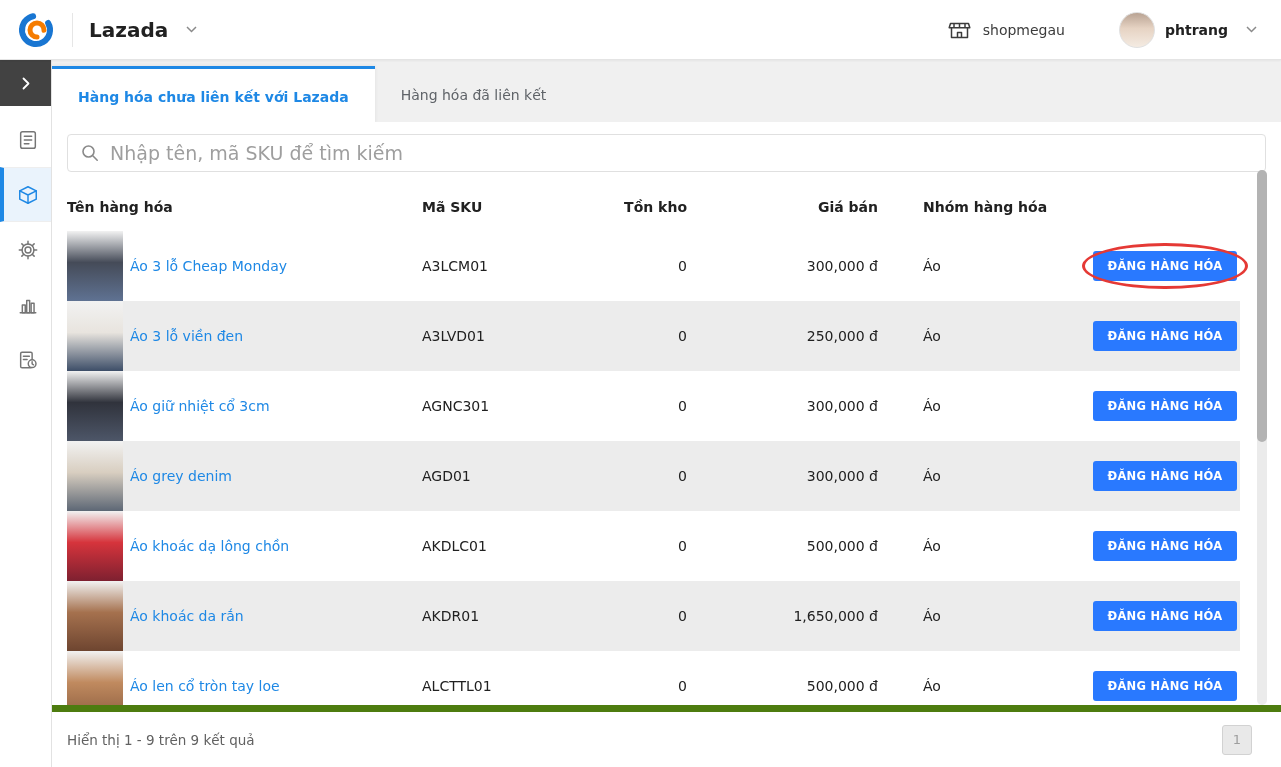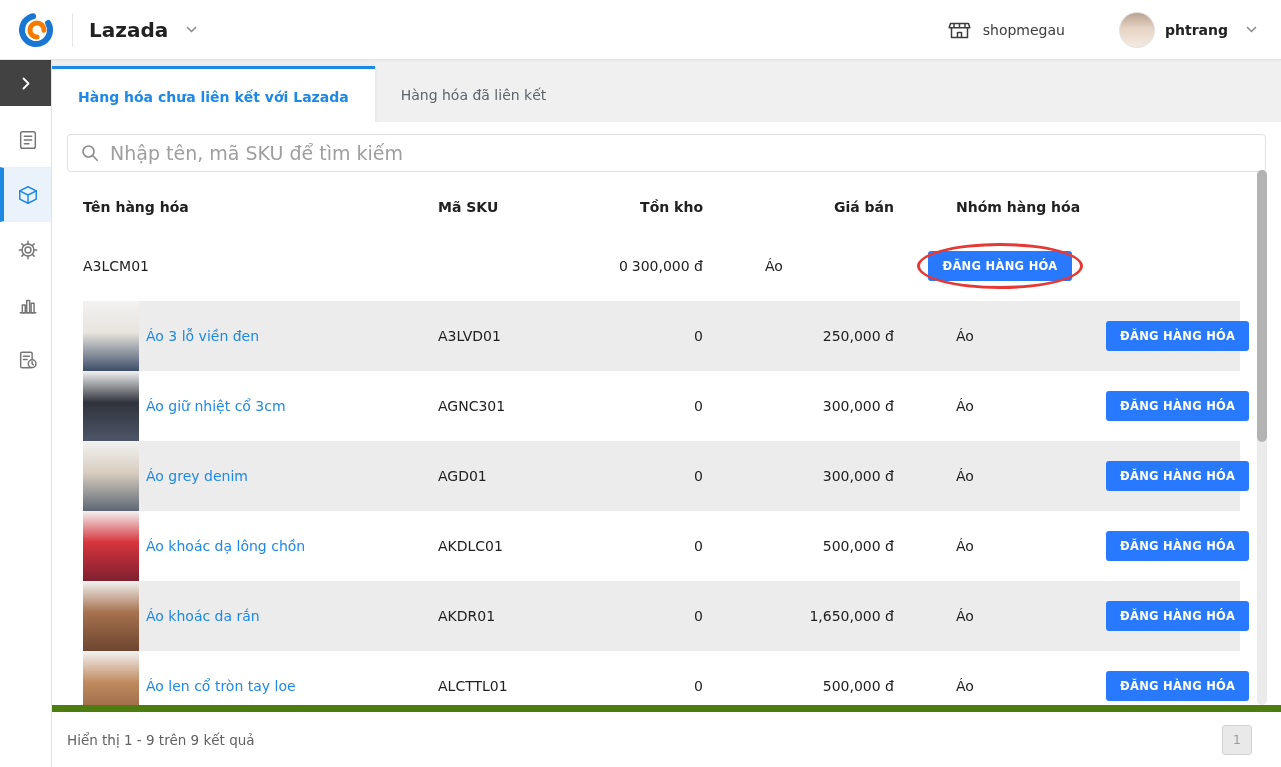--- a/index.html
+++ b/index.html
@@ -48,26 +48,26 @@
   .content { position:absolute; top:62px; left:0; right:0; bottom:62px; background:#fff; overflow:hidden; }
 
   .search-bar { margin:12px 15px 11px 15px; height:38px; border:1px solid #e0e0e0;
                 border-radius:4px; display:flex; align-items:center; padding:0 13px; gap:11px;
                 background:#fff; }
   .search-bar input { border:none; outline:none; flex:1; font-size:19px; color:#333;
                       font-family:inherit; background:transparent; }
   .search-bar input::placeholder { color:#9e9e9e; }
 
   .table { margin:0 41px 0 15px; }
-  .grid { display:grid; grid-template-columns:355px 190px 75px 191px 212px 1fr; align-items:center;margin-left:16px; }
+  .grid { display:grid; grid-template-columns:355px 190px 75px 191px 212px 1fr; align-items:center; }
   .thead { height:48px; font-weight:bold; font-size:14px; color:#212121; }
   .trow { height:70px; font-size:14px; color:#212121; background:#fff; }
   .trow.alt { background:var(--rowalt,#ececec); }
   .cell.num { text-align:right; }
-  .cell.group { padding-left:62px; }
+  .cell.group { padding-left:45px; }
   .cell-product { display:flex; align-items:center; height:100%; }
   .thumb { width:56px; height:70px; flex:none; background:#ccc; }
   .pname { margin-left:7px; color:var(--link,#1e88e5); text-decoration:none; cursor:pointer; }
   .cell.action { display:flex; justify-content:center; }
   .btnwrap { position:relative; display:inline-block; }
   .pub-btn { background:var(--button,#2979ff); color:#fff; border:none; border-radius:3px;
              font-weight:bold; font-size:11.5px; letter-spacing:0.3px; height:30px;
              padding:0 14px; font-family:inherit; cursor:pointer; white-space:nowrap; }
   .ring { display:none; position:absolute; left:-11px; right:-11px; top:-8px; bottom:-8px;
           border:3px solid var(--ring,#e53935); border-radius:50%; pointer-events:none; }
@@ -196,20 +196,24 @@
         <div class="grid thead">
           <div class="cell">Tên hàng hóa</div>
           <div class="cell">Mã SKU</div>
           <div class="cell num">Tồn kho</div>
           <div class="cell num">Giá bán</div>
           <div class="cell group">Nhóm hàng hóa</div>
           <div class="cell"></div>
         </div>
         <div>
   <div class="grid trow highlighted">
+    <div class="cell cell-product">
+      <div class="thumb" style="background: linear-gradient(rgb(242, 242, 242) 0%, rgb(69, 75, 88) 45%, rgb(95, 114, 146) 100%);"></div>
+      <a class="pname">Áo 3 lỗ Cheap Monday</a>
+    </div>
     <div class="cell">A3LCM01</div>
     <div class="cell num">0</div>
     <div class="cell num">300,000 đ</div>
     <div class="cell group">Áo</div>
     <div class="cell action">
       <div class="btnwrap">
         <div class="ring"></div>
         <button class="pub-btn">ĐĂNG HÀNG HÓA</button>
       </div>
     </div>

